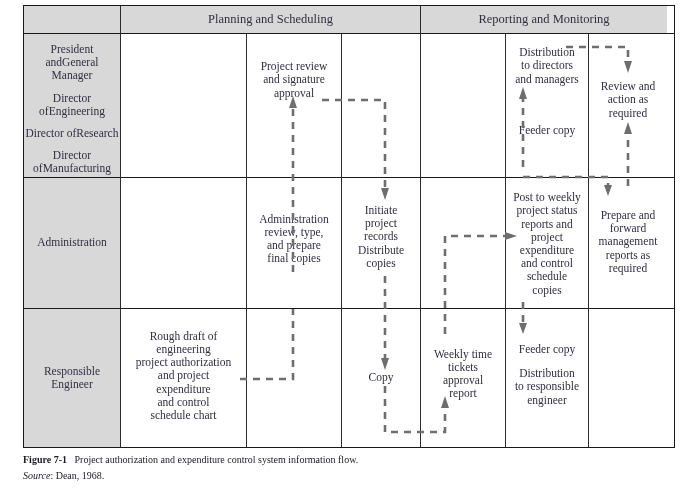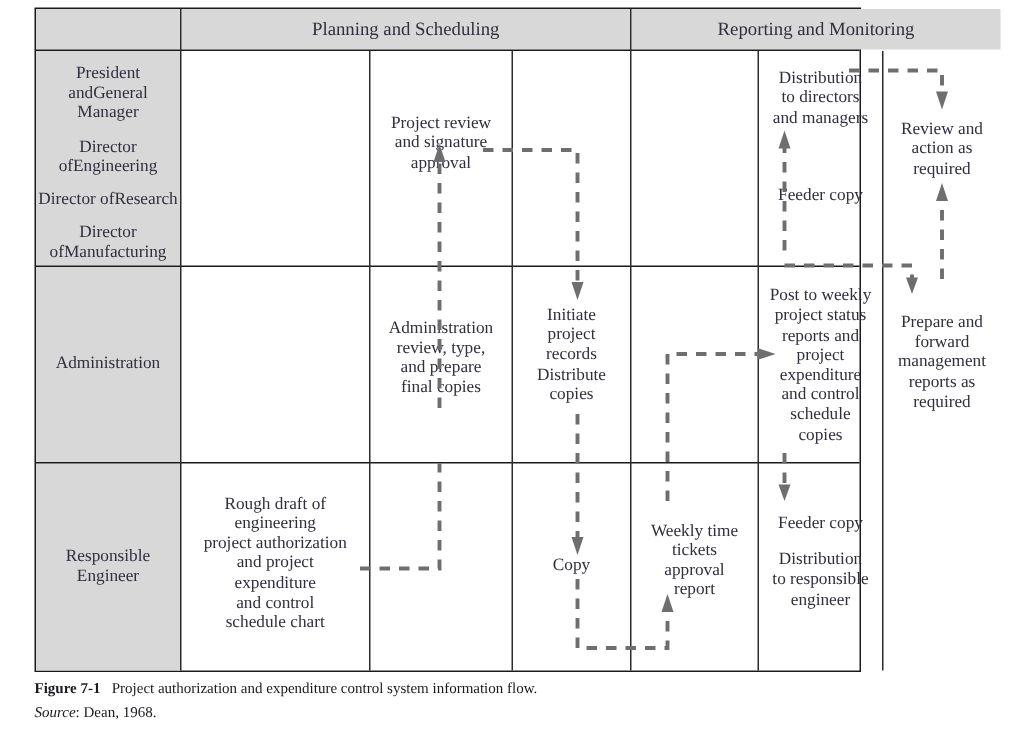--- a/index.html
+++ b/index.html
@@ -10,21 +10,21 @@
     color:#2b2b38;
     overflow:hidden;
     position:relative;
   }
   #wrap{position:relative;width:681px;height:489px;}
 
   
   .table{
     position:absolute;
     left:23px;top:5px;
-    width:551px;height:443px;
+    width:652px;height:443px;
     border:1.4px solid #1a1a1a;
     box-sizing:border-box;
   }
 
   
   .vrule{position:absolute;top:0;bottom:0;width:1px;background:#2b2b2b;}
   
   .hrule{position:absolute;left:0;right:0;height:1px;background:#1a1a1a;}
 
   
@@ -125,21 +125,21 @@
       <span class="ml">Administration</span>
     </div>
 
     <div class="cell" style="left:0;top:303px;width:96px;height:138px;">
       <span class="ml">
           <div>Responsible</div>
           <div>Engineer</div>
         </span>
     </div>
 
-    <div class="cell" style="left:223px;top:50px;width:94px;height:48px;margin-top:16px;">
+    <div class="cell" style="left:223px;top:50px;width:94px;height:48px;">
       <span class="ml">
           <div>Project review</div>
           <div>and signature</div>
           <div>approval</div>
         </span>
     </div>
 
     <div class="cell" style="left:482px;top:36px;width:82px;height:48px;">
       <span class="ml">
           <div>Distribution</div>

